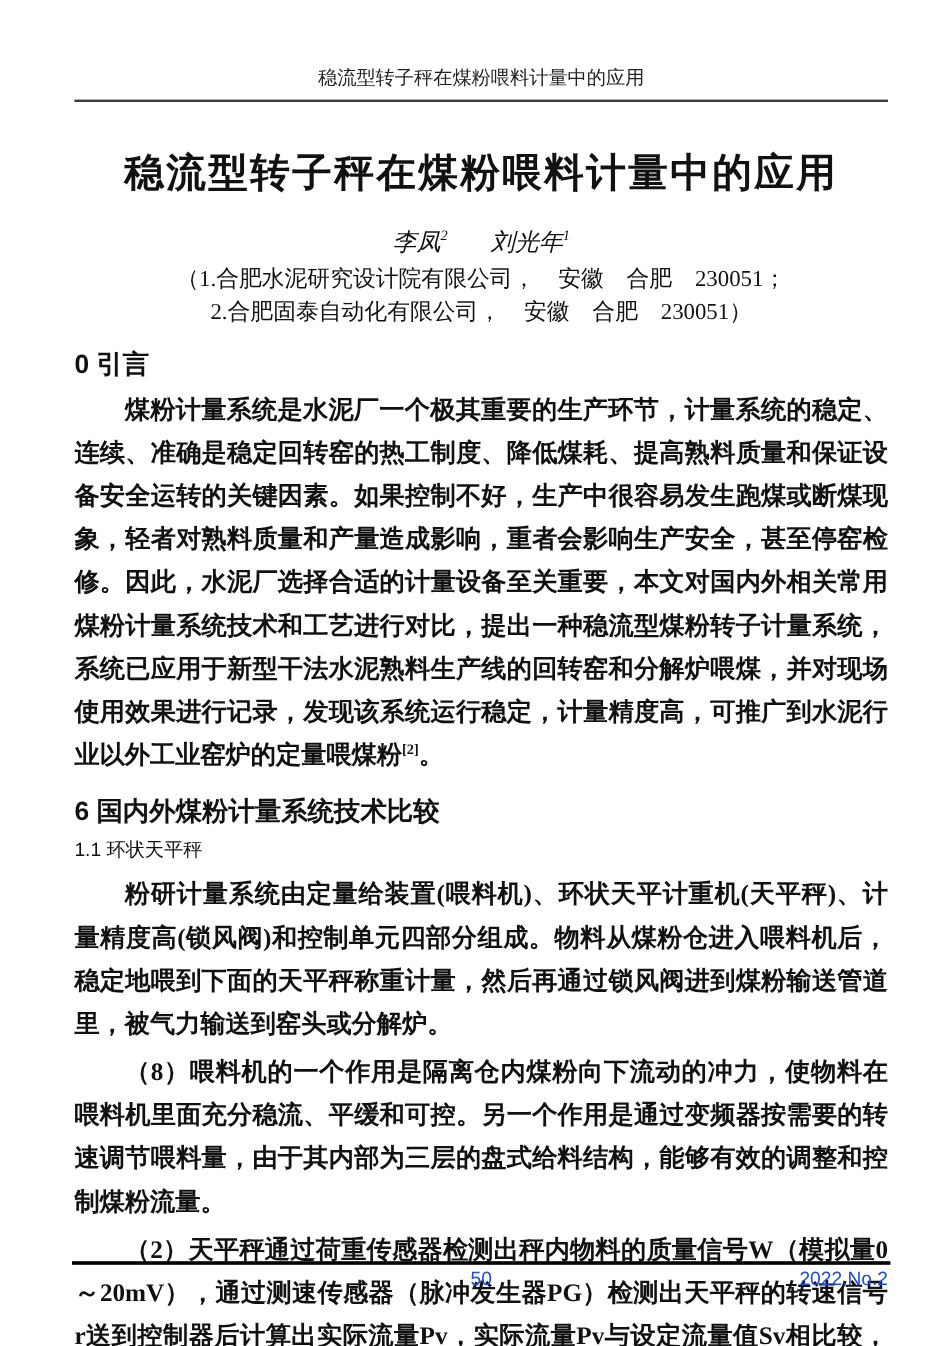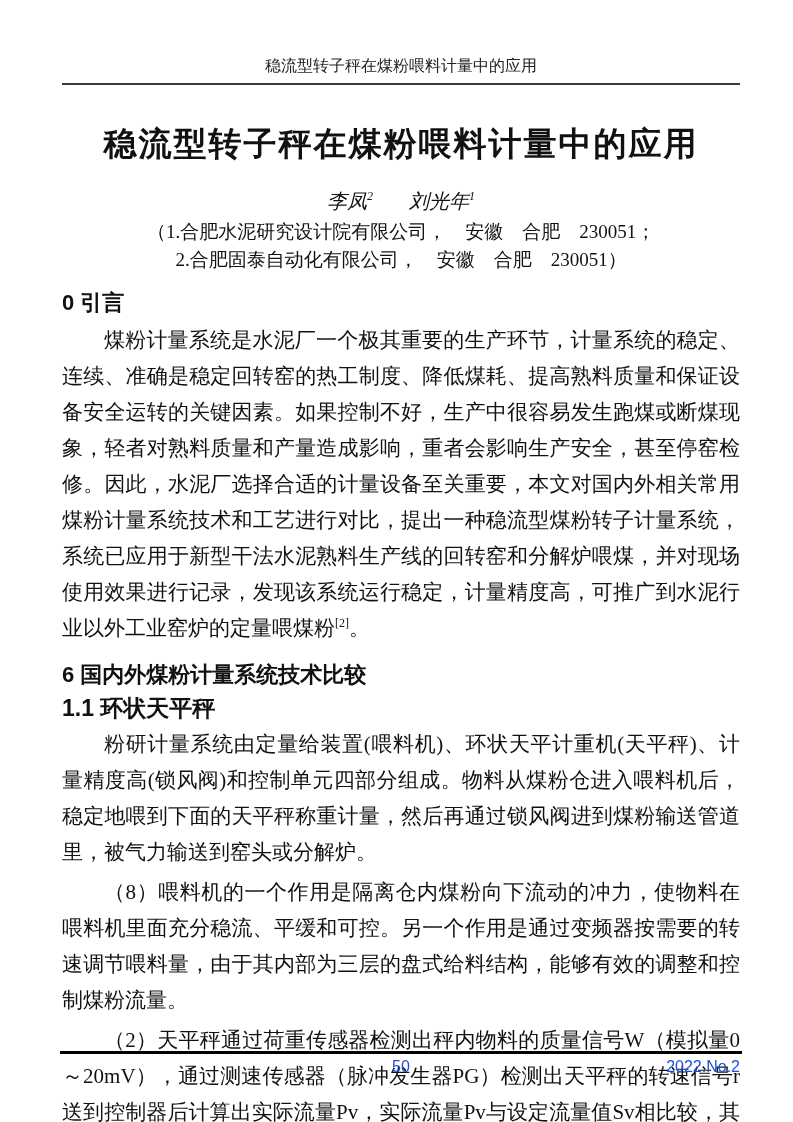--- a/index.html
+++ b/index.html
@@ -22,26 +22,26 @@
   }
   .author-line{margin-top:17px;text-align:center;font-size:20px;line-height:26px;font-style:italic;}
   .author+.author{margin-left:1.8em;}
   .author sup{font-size:12px;}
   .affiliations{margin-top:4px;text-align:center;font-size:19px;line-height:28px;}
   .section-heading{
     font-family:"Liberation Sans", sans-serif;font-weight:bold;
     font-size:22px;line-height:30px;margin-top:14px;
   }
   .subsection-heading{
-    font-family:"Liberation Sans", sans-serif;font-weight:bold;
-    font-size:23px;line-height:28px;margin-top:4px;margin-bottom:4px;
+    font-family:"Liberation Sans", sans-serif;font-weight:normal;
+    font-size:16px;line-height:28px;margin-top:4px;margin-bottom:4px;
   }
   .body-para{
     margin:4px 0 0 0;font-size:21px;line-height:36px;
-    text-align:justify;text-indent:2em;
+    text-align:justify;text-indent:2em;font-weight:bold;
   }
   .body-para sup{font-size:12px;line-height:0;}
   .footer{position:absolute;left:60px;top:1051px;width:682px;}
   .footer-rule{height:3px;background:#000;}
   .footer-row{position:relative;margin-top:4px;height:16px;
     font-family:"Liberation Sans", sans-serif;font-size:16px;color:#1d4ed8;}
   .page-number{display:block;text-align:center;}
   .issue{position:absolute;right:2px;top:0;}
 </style>
 </head>

